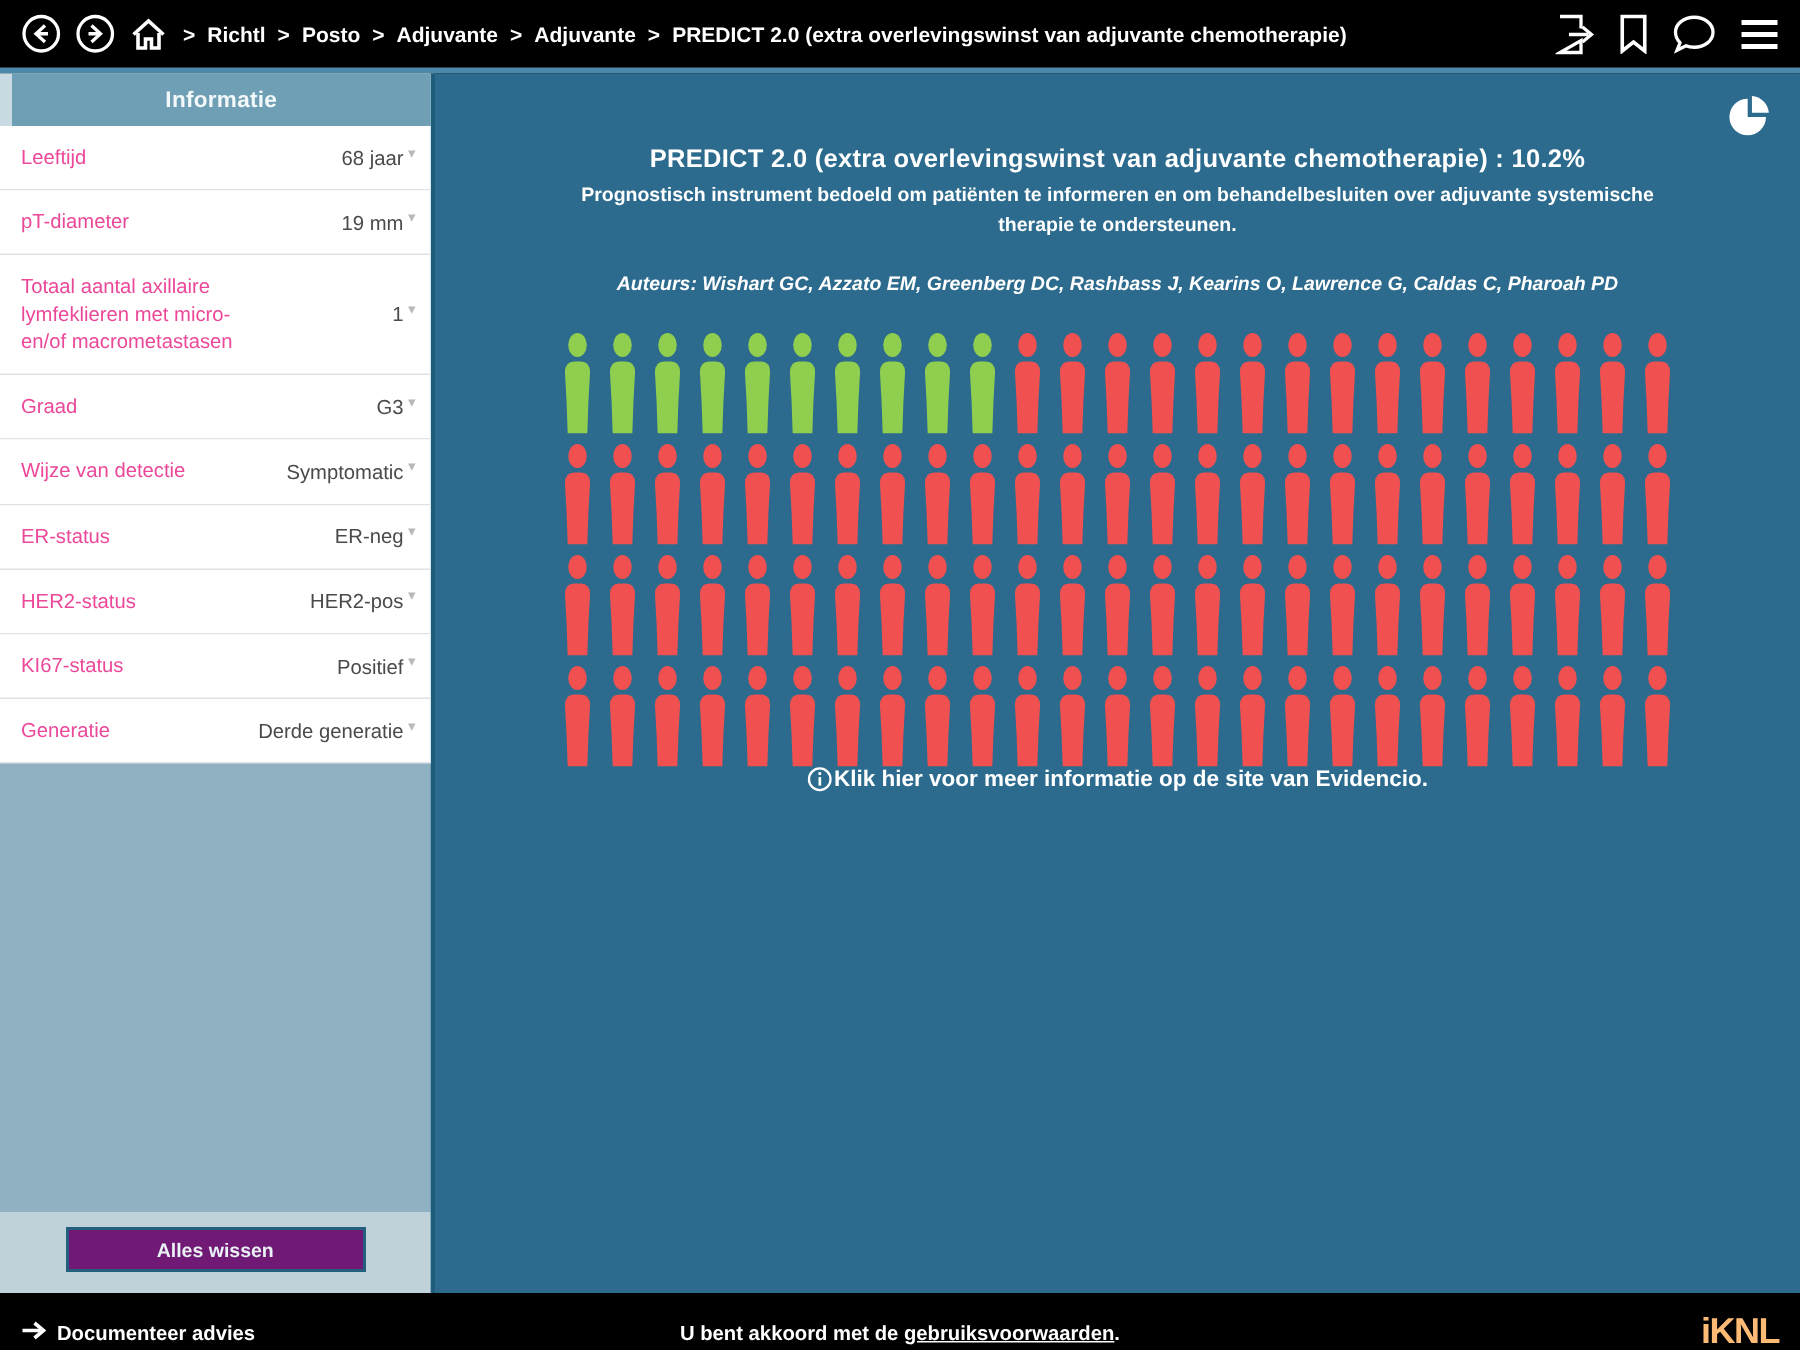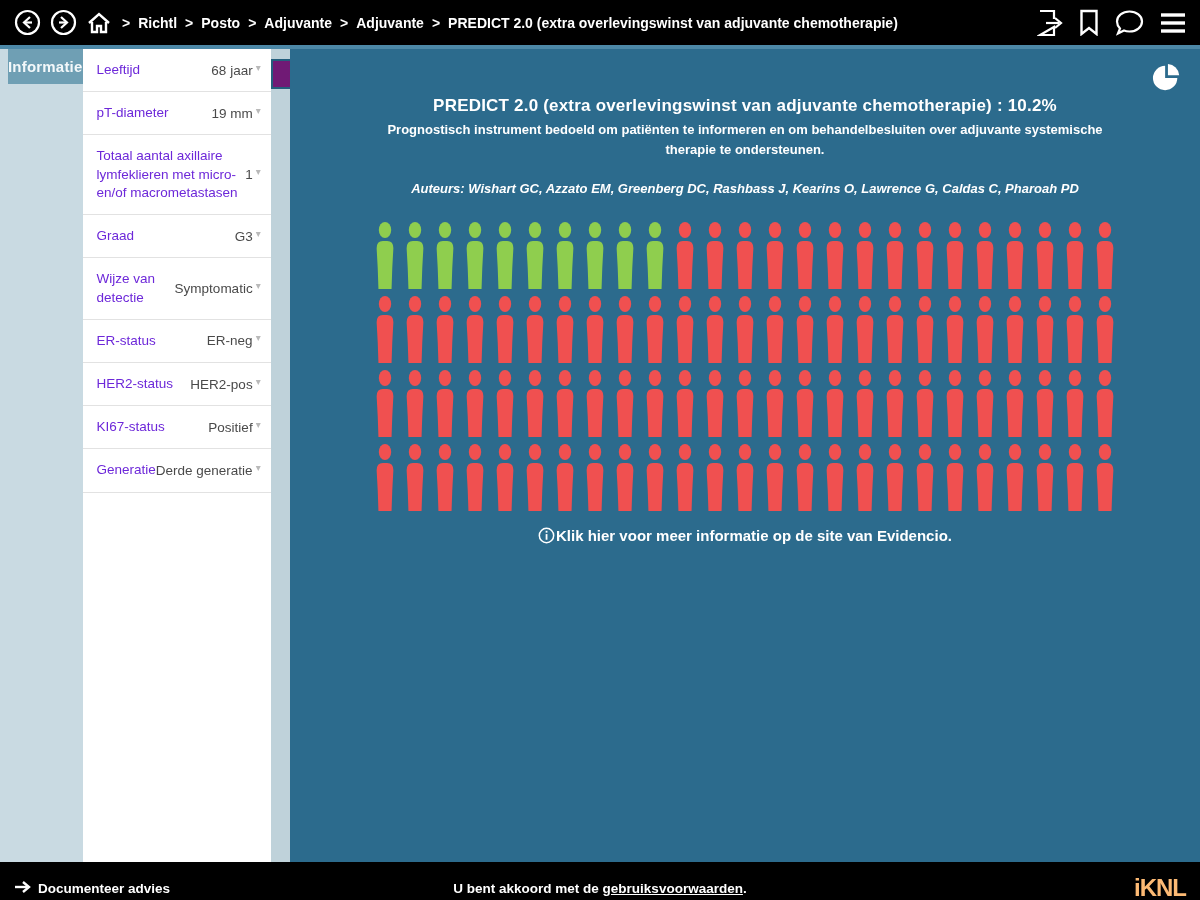--- a/index.html
+++ b/index.html
@@ -18,34 +18,34 @@
   .crumb-sep { color:#fff; font-weight:bold; font-size:14px; }
   .crumb { color:#fff; cursor:pointer; }
   .topbar-right { display:flex; align-items:center; gap:16px; margin-left:auto; }
   .topbar-right svg { display:block; }
 
   
   .app { display:flex; height:817px; border-top:4px solid #4C88A7; }
 
   
   .sidebar {
-    width:290px; background:#8FB1C2; display:flex; flex-direction:row;
+    width:290px; background:#8FB1C2; display:flex; flex-direction:column;
     border-right:3px solid #1F5D7C;
   }
   .sidebar-header-wrap { background:#C9DAE2; padding-left:8px; }
   .sidebar-header {
     background:#6F9FB4; color:#F3F8FA; text-align:center; font-weight:bold;
     font-size:15px; padding:9px 0; letter-spacing:.2px;
   }
   .sidebar-fields { background:#fff; }
   .field-row {
     display:flex; align-items:center; justify-content:space-between;
     padding:12px 10px 12px 14px; border-bottom:1px solid #E2E2E2; background:#fff;
   }
-  .field-label { color:#6d28d9; font-size:13.5px; line-height:1.35; max-width:160px; }
+  .field-label { color:#ec4899; font-size:13.5px; line-height:1.35; max-width:160px; }
   .field-value { display:flex; align-items:flex-start; gap:3px; cursor:pointer; }
   .field-value .val { color:#4A4A4A; font-size:13.5px; white-space:nowrap; }
   .caret { color:#B9B9B9; font-size:10px; line-height:1; }
   .sidebar-fill { flex:1; background:#8FB1C2; }
   .sidebar-footer {
     background:#BFD2DA; padding:10px 0 14px 0; display:flex; justify-content:center;
   }
   .clear-btn {
     width:200px; height:30px; background:#701a75; border:2px solid #245F7D;
     color:#EAF2F6; font-weight:bold; font-size:13px; cursor:pointer;
@@ -64,21 +64,21 @@
     max-width:730px; line-height:1.5;
   }
   .main-authors {
     text-align:center; font-size:13px; font-weight:bold; font-style:italic;
     margin-top:22px;
   }
   .picto-grid { margin:26px auto 0; width:742px; display:flex; flex-direction:column; gap:7px; }
   .picto-row { display:flex; gap:8px; }
   .person { display:block; }
   .info-line {
-    margin-top:16px; text-align:center; font-size:15px; font-weight:bold;
+    margin-top:0; text-align:center; font-size:15px; font-weight:bold;
     display:flex; align-items:center; justify-content:center; gap:1px; cursor:pointer;
   }
   .info-line svg { display:block; }
 
   
   .bottombar {
     height:52px; background:#000; color:#fff; position:relative;
     display:flex; align-items:center; padding:0 14px;
   }
   .doc-advies { display:flex; align-items:center; gap:7px; font-size:13.5px;

